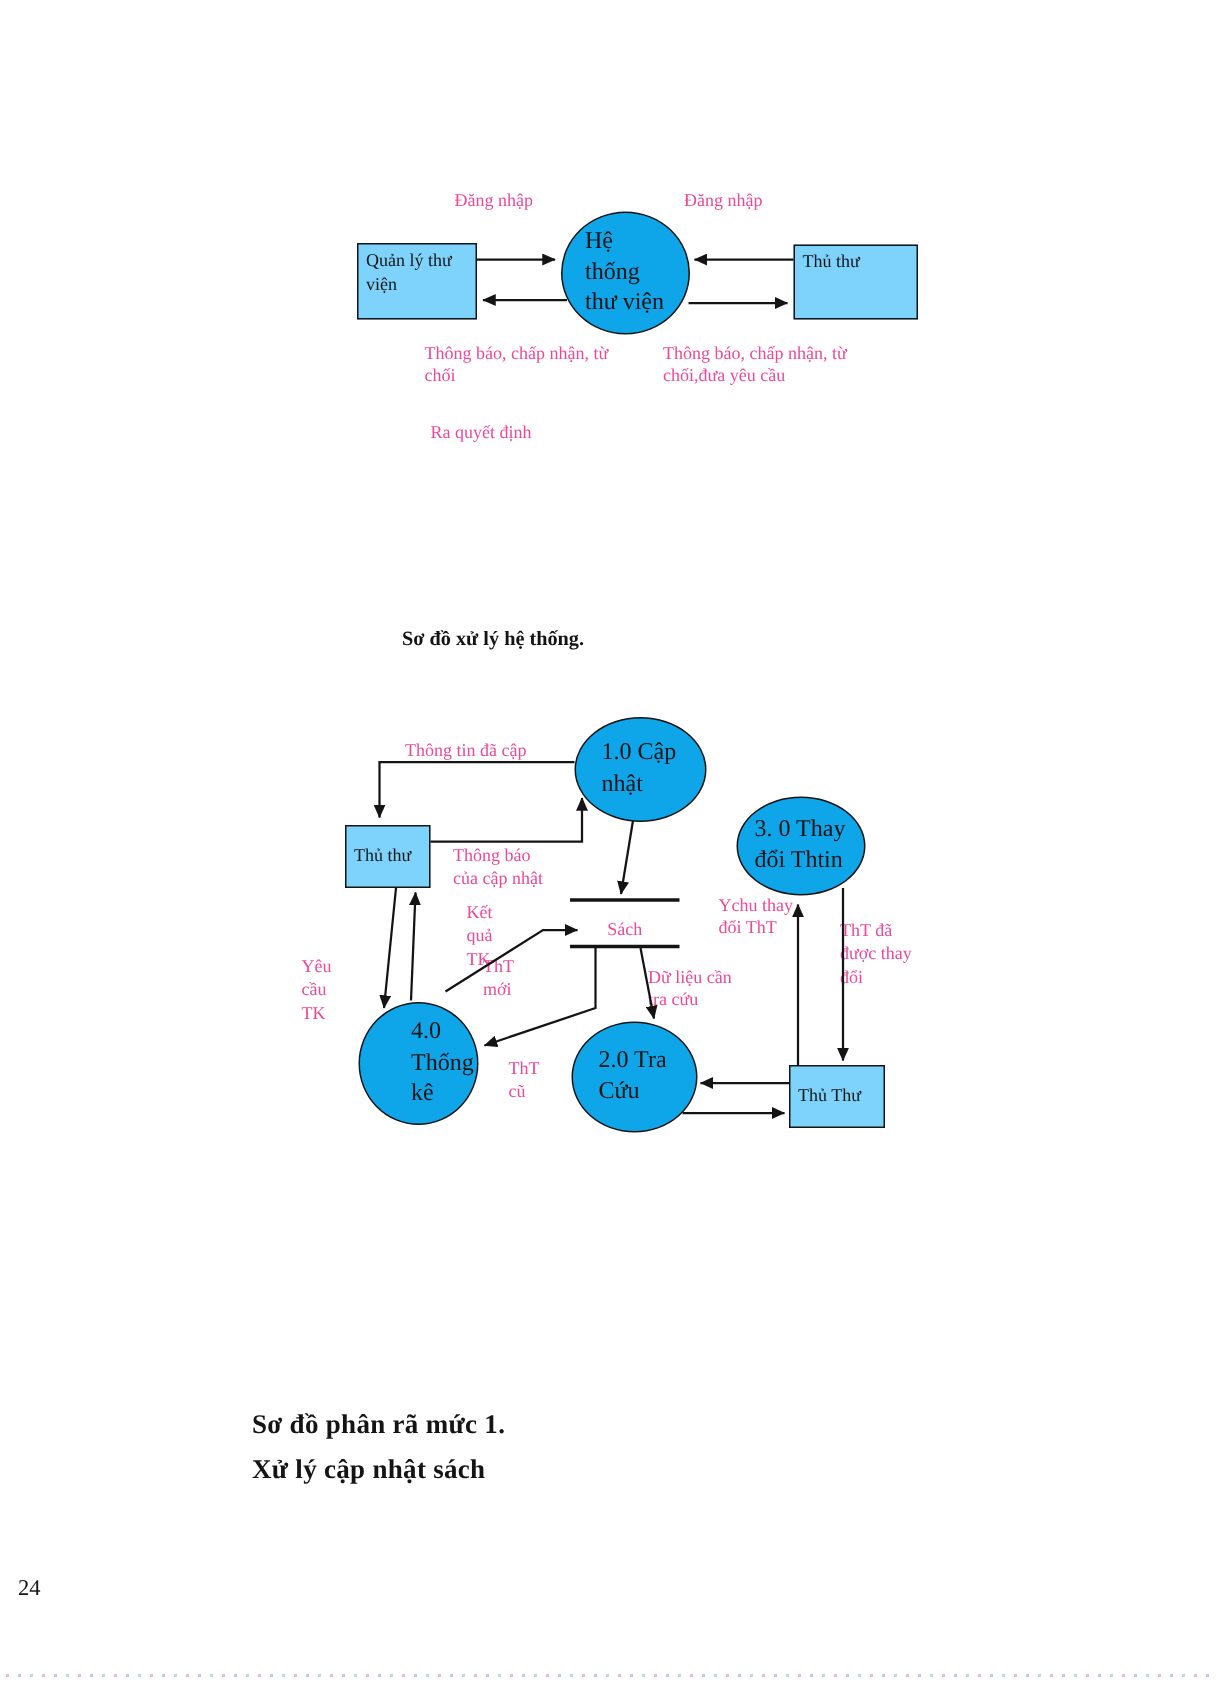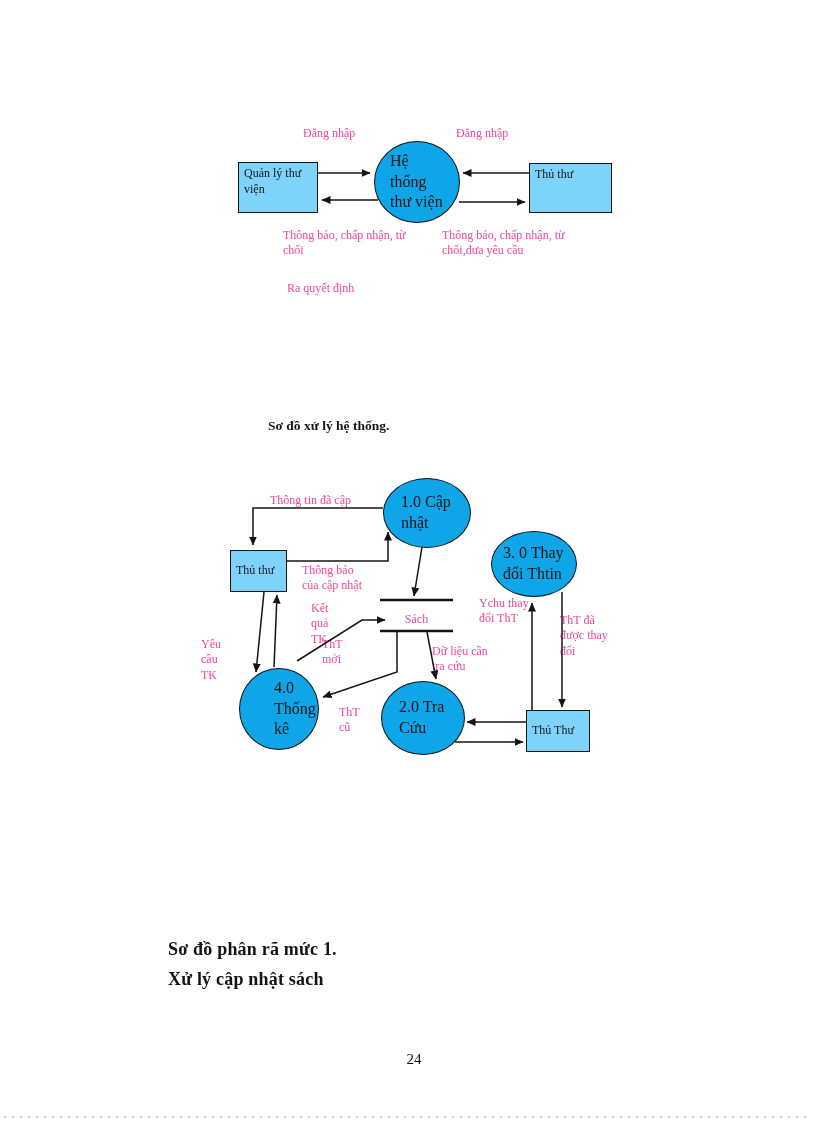--- a/index.html
+++ b/index.html
@@ -14,21 +14,21 @@
   }
   .circle{
     position:absolute;border:1.7px solid #141414;border-radius:50%;background:#0ea5e9;z-index:2;
     display:flex;align-items:center;justify-content:center;font-size:16px;line-height:1.3;
     box-sizing:border-box;text-align:left;
   }
   .circle span{display:block;}
   svg.wires{position:absolute;left:0;top:0;z-index:3;pointer-events:none;}
   .caption{position:absolute;font-weight:bold;font-size:13.5px;}
   .footer-head{position:absolute;font-weight:bold;font-size:18px;letter-spacing:.2px;}
-  .pagenum{position:absolute;left:12px;right:0;top:1051px;text-align:center;font-size:15px;}
+  .pagenum{position:absolute;left:12px;right:0;top:1051px;font-size:15px;}
   .dotline{
     position:absolute;left:4px;right:4px;top:1116px;height:2px;opacity:.65;
     background:repeating-linear-gradient(90deg,
       #d898b8 0 2px, transparent 2px 8px,
       #98aeda 8px 10px, transparent 10px 16px,
       #93ccba 16px 18px, transparent 18px 24px);
   }
 </style>
 </head>
 <body>

